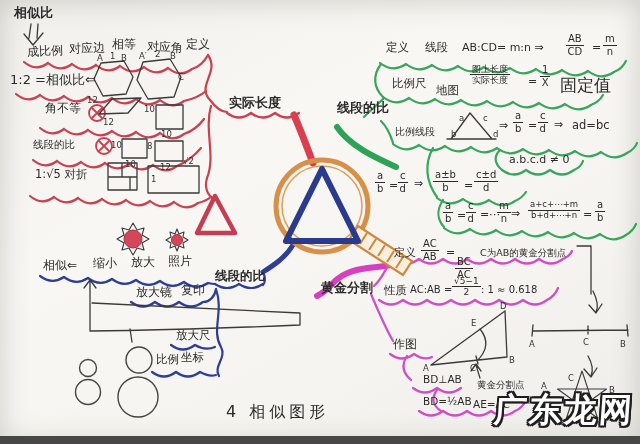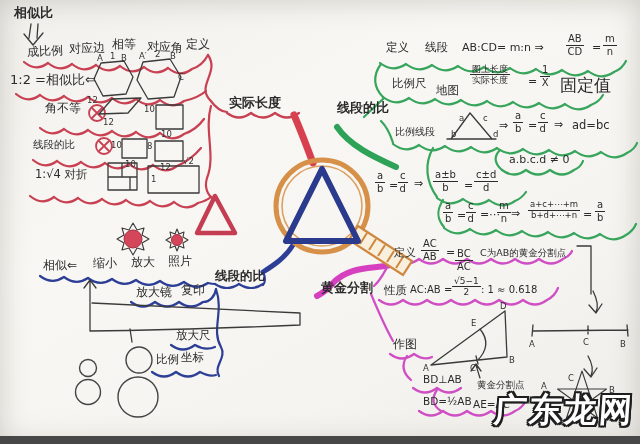--- a/index.html
+++ b/index.html
@@ -168,21 +168,21 @@
 
 <div class="t b" style="left:14px;top:6px;font-size:13px">相似比</div>
 <div class="t rotm3" style="left:27px;top:45px">成比例</div>
 <div class="t rotm2" style="left:69px;top:42px">对应边</div>
 <div class="t" style="left:112px;top:38px">相等</div>
 <div class="t rot2" style="left:147px;top:41px">对应角</div>
 <div class="t" style="left:186px;top:38px">定义</div>
 <div class="t" style="left:10px;top:73px;font-size:13px">1:2 =相似比⇐</div>
 <div class="t" style="left:45px;top:102px">角不等</div>
 <div class="t" style="left:33px;top:139px;font-size:10.5px">线段的比</div>
-<div class="t" style="left:35px;top:168px;font-size:11.5px">1:√4 对折</div>
+<div class="t" style="left:35px;top:168px;font-size:11.5px">1:√5 对折</div>
 <div class="t b" style="left:229px;top:96px;font-size:13px">实际长度</div>
 
 <div class="t b" style="left:337px;top:101px;font-size:13px">线段的比</div>
 <div class="t" style="left:386px;top:41px;font-size:11.5px">定义</div>
 <div class="t" style="left:425px;top:41px;font-size:11.5px">线段</div>
 <div class="t" style="left:462px;top:42px;font-size:11px">AB:CD= m:n ⇒</div>
 <div class="frac" style="left:566px;top:33px">
       <span class="num">AB</span>
       <span class="den">CD</span>
     </div>
@@ -261,21 +261,21 @@
       <span class="den">b</span>
     </div>
 
 <div class="t b" style="left:321px;top:281px;font-size:13px">黄金分割</div>
 <div class="t" style="left:394px;top:247px;font-size:11px">定义</div>
 <div class="frac" style="left:421px;top:238px">
       <span class="num">AC</span>
       <span class="den">AB</span>
     </div>
 <div class="t" style="left:446px;top:247px;font-size:11px">=</div>
-<div class="frac" style="left:455px;top:248px">
+<div class="frac" style="left:455px;top:256px">
       <span class="num">BC</span>
       <span class="den">AC</span>
     </div>
 <div class="t" style="left:480px;top:248px;font-size:9.5px">C为AB的黄金分割点</div>
 <div class="t" style="left:384px;top:284px;font-size:11.5px">性质</div>
 <div class="t" style="left:410px;top:285px;font-size:10px">AC:AB =</div>
 <div class="frac fs9" style="left:452px;top:276px">
       <span class="num">√5−1</span>
       <span class="den">2</span>
     </div>
@@ -290,16 +290,17 @@
 <div class="t" style="left:43px;top:259px">相似⇐</div>
 <div class="t" style="left:93px;top:257px">缩小</div>
 <div class="t" style="left:131px;top:256px">放大</div>
 <div class="t" style="left:168px;top:255px">照片</div>
 <div class="t" style="left:136px;top:286px">放大镜</div>
 <div class="t" style="left:181px;top:284px">复印</div>
 <div class="t" style="left:176px;top:329px;font-size:11.5px">放大尺</div>
 <div class="t" style="left:156px;top:353px;font-size:11.5px">比例</div>
 <div class="t" style="left:181px;top:351px;font-size:11.5px">坐标</div>
 
+<div class="t" style="left:226px;top:404px;font-size:16px;letter-spacing:4px">4 相似图形</div>
 <div class="wm">广东龙网</div>
 <div class="strip"></div>
 
 </div>
 
 </body></html>

